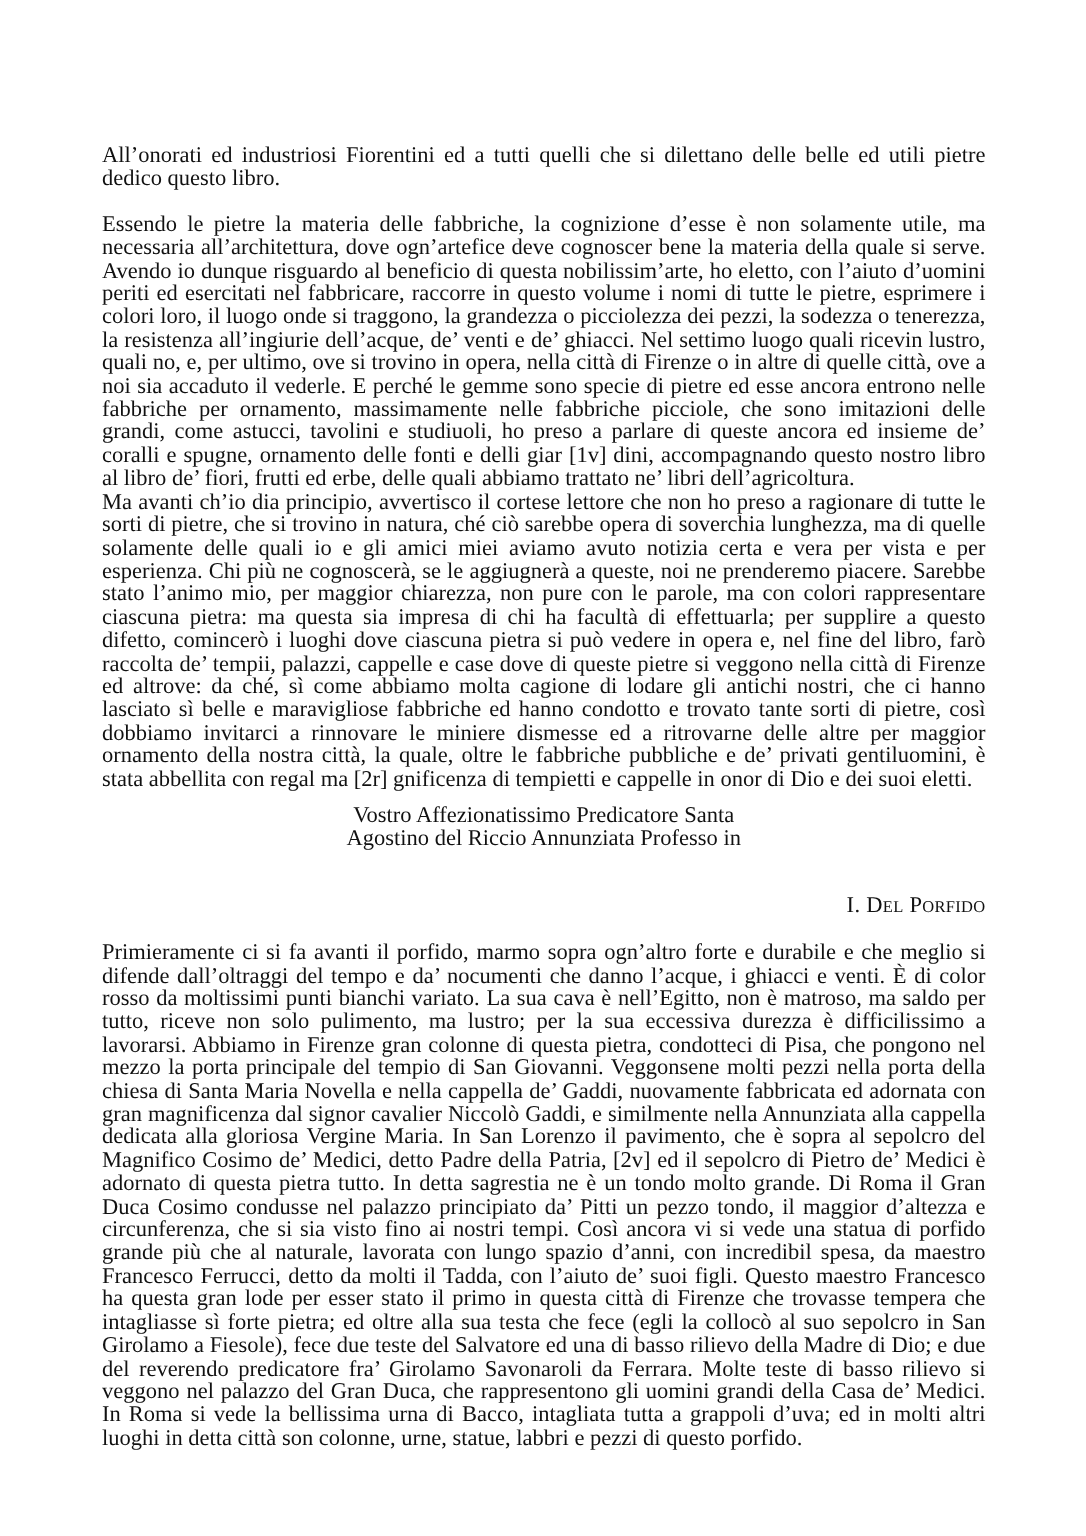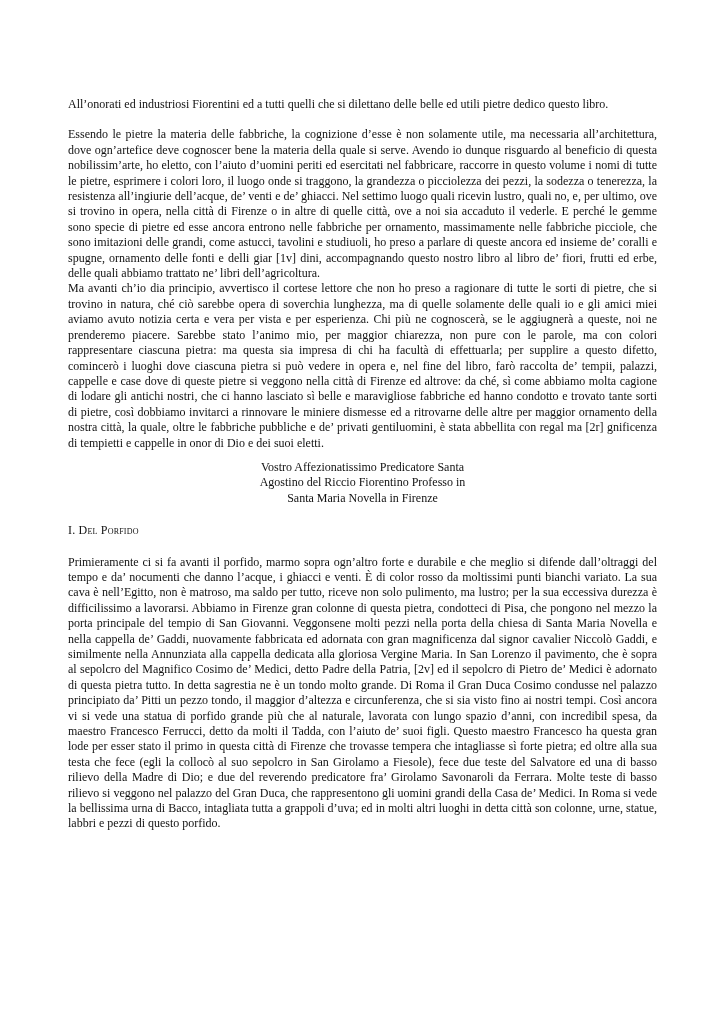--- a/index.html
+++ b/index.html
@@ -8,61 +8,60 @@
     background: #ffffff;
   }
   .page {
     position: relative;
     width: 724px;
     height: 1024px;
     box-sizing: border-box;
     background: #ffffff;
     color: #111111;
     font-family: "Liberation Serif", "DejaVu Serif", serif;
-    font-size: 12px;
+    font-size: 15px;
     line-height: 15.4px;
     padding: 97px 67px 0 68px;
     overflow: hidden;
   }
   .para {
     margin: 0;
     text-align: justify;
   }
   .dedication {
     margin-bottom: 15px;
   }
   .signature-block {
     margin-top: 9px;
     text-align: center;
   }
   .signature-line {
     text-align: center;
   }
   .section-heading {
-    margin-top: 17px;
+    margin-top: 29px;
     margin-bottom: 16px;
-    text-align: left;
+    text-align: right;
     font-variant: small-caps;
     letter-spacing: 0.2px;
   }
 </style>
 </head>
 <body>
 
 <div class="page">
 
   <p class="para dedication">All’onorati ed industriosi Fiorentini ed a tutti quelli che si dilettano delle belle ed utili pietre dedico questo libro.</p>
 
   <p class="para">Essendo le pietre la materia delle fabbriche, la cognizione d’esse è non solamente utile, ma necessaria all’architettura, dove ogn’artefice deve cognoscer bene la materia della quale si serve. Avendo io dunque risguardo al beneficio di questa nobilissim’arte, ho eletto, con l’aiuto d’uomini periti ed esercitati nel fabbricare, raccorre in questo volume i nomi di tutte le pietre, esprimere i colori loro, il luogo onde si traggono, la grandezza o picciolezza dei pezzi, la sodezza o tenerezza, la resistenza all’ingiurie dell’acque, de’ venti e de’ ghiacci. Nel settimo luogo quali ricevin lustro, quali no, e, per ultimo, ove si trovino in opera, nella città di Firenze o in altre di quelle città, ove a noi sia accaduto il vederle. E perché le gemme sono specie di pietre ed esse ancora entrono nelle fabbriche per ornamento, massimamente nelle fabbriche picciole, che sono imitazioni delle grandi, come astucci, tavolini e studiuoli, ho preso a parlare di queste ancora ed insieme de’ coralli e spugne, ornamento delle fonti e delli giar [1v] dini, accompagnando questo nostro libro al libro de’ fiori, frutti ed erbe, delle quali abbiamo trattato ne’ libri dell’agricoltura.</p>
 
   <p class="para">Ma avanti ch’io dia principio, avvertisco il cortese lettore che non ho preso a ragionare di tutte le sorti di pietre, che si trovino in natura, ché ciò sarebbe opera di soverchia lunghezza, ma di quelle solamente delle quali io e gli amici miei aviamo avuto notizia certa e vera per vista e per esperienza. Chi più ne cognoscerà, se le aggiugnerà a queste, noi ne prenderemo piacere. Sarebbe stato l’animo mio, per maggior chiarezza, non pure con le parole, ma con colori rappresentare ciascuna pietra: ma questa sia impresa di chi ha facultà di effettuarla; per supplire a questo difetto, comincerò i luoghi dove ciascuna pietra si può vedere in opera e, nel fine del libro, farò raccolta de’ tempii, palazzi, cappelle e case dove di queste pietre si veggono nella città di Firenze ed altrove: da ché, sì come abbiamo molta cagione di lodare gli antichi nostri, che ci hanno lasciato sì belle e maravigliose fabbriche ed hanno condotto e trovato tante sorti di pietre, così dobbiamo invitarci a rinnovare le miniere dismesse ed a ritrovarne delle altre per maggior ornamento della nostra città, la quale, oltre le fabbriche pubbliche e de’ privati gentiluomini, è stata abbellita con regal ma [2r] gnificenza di tempietti e cappelle in onor di Dio e dei suoi eletti.</p>
 
   <div class="signature-block">
     <div class="signature-line">Vostro Affezionatissimo Predicatore Santa</div>
-    <div class="signature-line">Agostino del Riccio Fiorentino Professo in</div>
-    <div class="signature-line">Santa Maria Novella in Firenze</div>
+    <div class="signature-line">Agostino del Riccio Annunziata Professo in</div>
   </div>
 
   <div class="section-heading">I. Del Porfido</div>
 
   <p class="para">Primieramente ci si fa avanti il porfido, marmo sopra ogn’altro forte e durabile e che meglio si difende dall’oltraggi del tempo e da’ nocumenti che danno l’acque, i ghiacci e venti. È di color rosso da moltissimi punti bianchi variato. La sua cava è nell’Egitto, non è matroso, ma saldo per tutto, riceve non solo pulimento, ma lustro; per la sua eccessiva durezza è difficilissimo a lavorarsi. Abbiamo in Firenze gran colonne di questa pietra, condotteci di Pisa, che pongono nel mezzo la porta principale del tempio di San Giovanni. Veggonsene molti pezzi nella porta della chiesa di Santa Maria Novella e nella cappella de’ Gaddi, nuovamente fabbricata ed adornata con gran magnificenza dal signor cavalier Niccolò Gaddi, e similmente nella Annunziata alla cappella dedicata alla gloriosa Vergine Maria. In San Lorenzo il pavimento, che è sopra al sepolcro del Magnifico Cosimo de’ Medici, detto Padre della Patria, [2v] ed il sepolcro di Pietro de’ Medici è adornato di questa pietra tutto. In detta sagrestia ne è un tondo molto grande. Di Roma il Gran Duca Cosimo condusse nel palazzo principiato da’ Pitti un pezzo tondo, il maggior d’altezza e circunferenza, che si sia visto fino ai nostri tempi. Così ancora vi si vede una statua di porfido grande più che al naturale, lavorata con lungo spazio d’anni, con incredibil spesa, da maestro Francesco Ferrucci, detto da molti il Tadda, con l’aiuto de’ suoi figli. Questo maestro Francesco ha questa gran lode per esser stato il primo in questa città di Firenze che trovasse tempera che intagliasse sì forte pietra; ed oltre alla sua testa che fece (egli la collocò al suo sepolcro in San Girolamo a Fiesole), fece due teste del Salvatore ed una di basso rilievo della Madre di Dio; e due del reverendo predicatore fra’ Girolamo Savonaroli da Ferrara. Molte teste di basso rilievo si veggono nel palazzo del Gran Duca, che rappresentono gli uomini grandi della Casa de’ Medici. In Roma si vede la bellissima urna di Bacco, intagliata tutta a grappoli d’uva; ed in molti altri luoghi in detta città son colonne, urne, statue, labbri e pezzi di questo porfido.</p>
 
 </div>
 
 </body></html>

